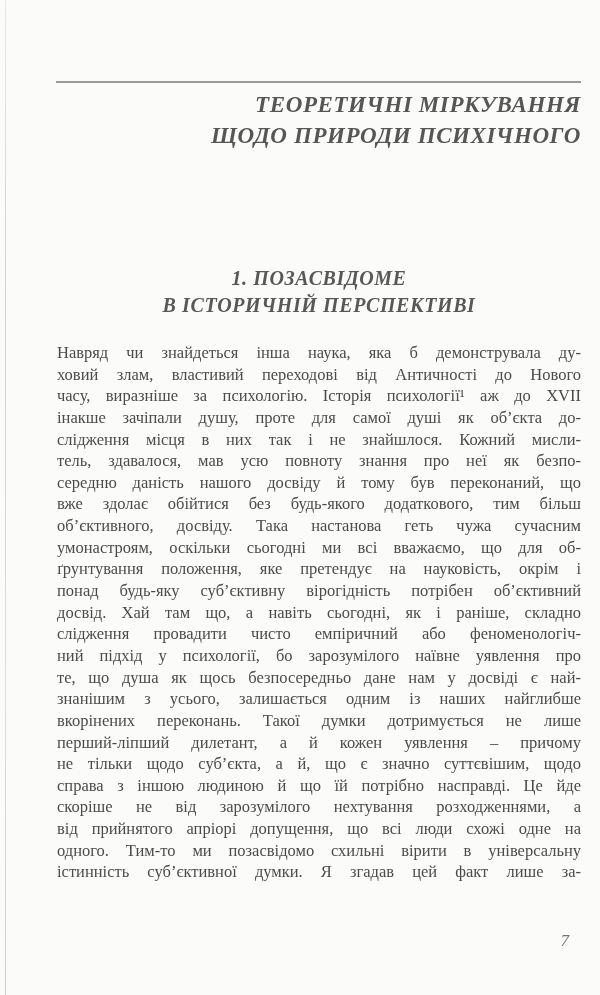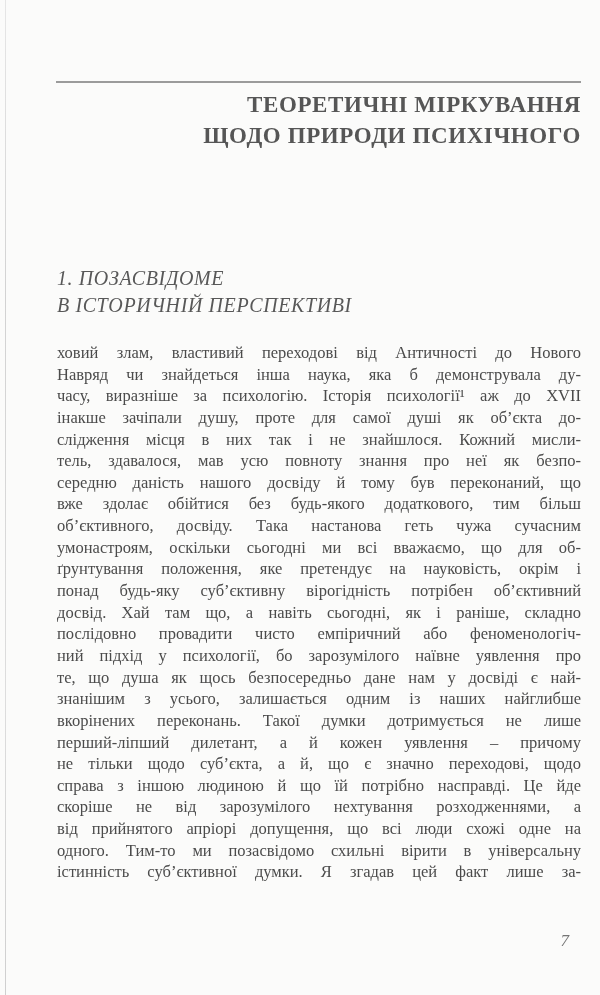--- a/index.html
+++ b/index.html
@@ -16,24 +16,25 @@
   }
   .header-rule {
     position:absolute; left:56px; top:81px; width:525px; height:2px;
     background:#9b9b9b;
   }
   .chapter-title {
     position:absolute; left:57px; top:89px; width:524px;
     text-align:right; font-weight:bold;
     font-size:23px; line-height:31px; letter-spacing:0.6px;
     color:#565656;
+    font-style:italic;
   }
   .section-heading {
     position:absolute; left:57px; top:265px; width:524px;
-    font-weight:normal; font-style:italic;
+    text-align:center; font-weight:bold; font-style:italic;
     font-size:20px; line-height:27px; letter-spacing:0.6px;
     color:#585858;
   }
   .body-text {
     position:absolute; left:57px; top:342px; width:524px;
     font-size:16.5px; color:#4b4b4b;
   }
   .body-line {
     height:21.65px; line-height:21.65px;
     text-align:justify; text-align-last:justify;
@@ -57,40 +58,40 @@
     <div>ТЕОРЕТИЧНІ МІРКУВАННЯ</div>
     <div>ЩОДО ПРИРОДИ ПСИХІЧНОГО</div>
   </div>
 
   <div class="section-heading">
     <div>1. ПОЗАСВІДОМЕ</div>
     <div>В ІСТОРИЧНІЙ ПЕРСПЕКТИВІ</div>
   </div>
 
   <div class="body-text">
+      <div class="body-line">Навряд чи знайдеться інша наука, яка б демонструвала ду-</div>
       <div class="body-line">ховий злам, властивий переходові від Античності до Нового</div>
-      <div class="body-line">Навряд чи знайдеться інша наука, яка б демонструвала ду-</div>
       <div class="body-line">часу, виразніше за психологію. Історія психології¹ аж до XVII</div>
       <div class="body-line">інакше зачіпали душу, проте для самої душі як об’єкта до-</div>
       <div class="body-line">слідження місця в них так і не знайшлося. Кожний мисли-</div>
       <div class="body-line">тель, здавалося, мав усю повноту знання про неї як безпо-</div>
       <div class="body-line">середню даність нашого досвіду й тому був переконаний, що</div>
       <div class="body-line">вже здолає обійтися без будь-якого додаткового, тим більш</div>
       <div class="body-line">об’єктивного, досвіду. Така настанова геть чужа сучасним</div>
       <div class="body-line">умонастроям, оскільки сьогодні ми всі вважаємо, що для об-</div>
       <div class="body-line">ґрунтування положення, яке претендує на науковість, окрім і</div>
       <div class="body-line">понад будь-яку суб’єктивну вірогідність потрібен об’єктивний</div>
       <div class="body-line">досвід. Хай там що, а навіть сьогодні, як і раніше, складно</div>
-      <div class="body-line">послідовно провадити чисто емпіричний або феноменологіч-</div>
+      <div class="body-line">слідження провадити чисто емпіричний або феноменологіч-</div>
       <div class="body-line">ний підхід у психології, бо зарозумілого наївне уявлення про</div>
       <div class="body-line">те, що душа як щось безпосередньо дане нам у досвіді є най-</div>
       <div class="body-line">знанішим з усього, залишається одним із наших найглибше</div>
       <div class="body-line">вкорінених переконань. Такої думки дотримується не лише</div>
       <div class="body-line">перший-ліпший дилетант, а й кожен уявлення – причому</div>
-      <div class="body-line">не тільки щодо суб’єкта, а й, що є значно переходові, щодо</div>
+      <div class="body-line">не тільки щодо суб’єкта, а й, що є значно суттєвішим, щодо</div>
       <div class="body-line">справа з іншою людиною й що їй потрібно насправді. Це йде</div>
       <div class="body-line">скоріше не від зарозумілого нехтування розходженнями, а</div>
       <div class="body-line">від прийнятого апріорі допущення, що всі люди схожі одне на</div>
       <div class="body-line">одного. Тим-то ми позасвідомо схильні вірити в універсальну</div>
       <div class="body-line">істинність суб’єктивної думки. Я згадав цей факт лише за-</div>
     </div>
 
   <div class="page-number">7</div>
 
 </div>

